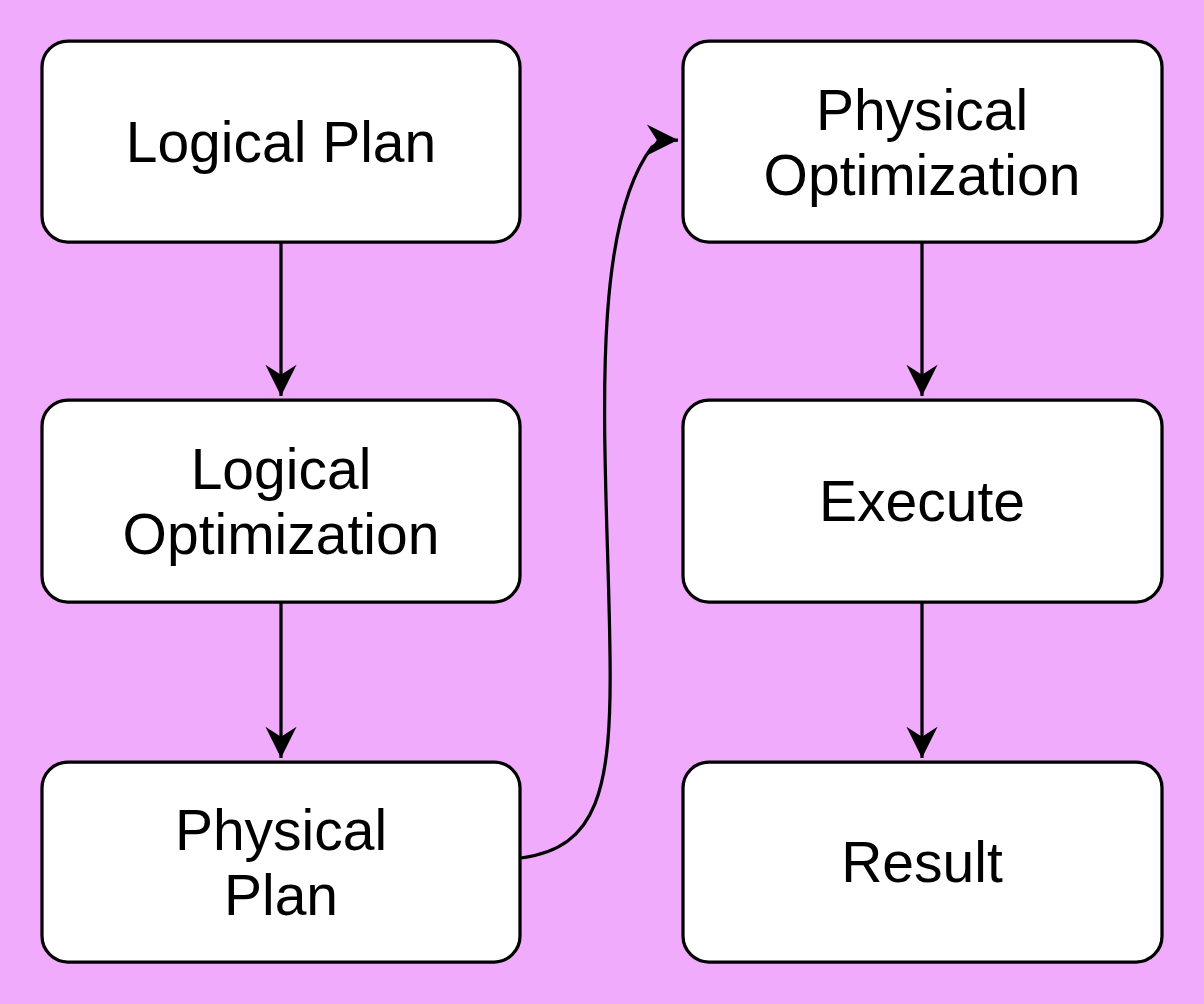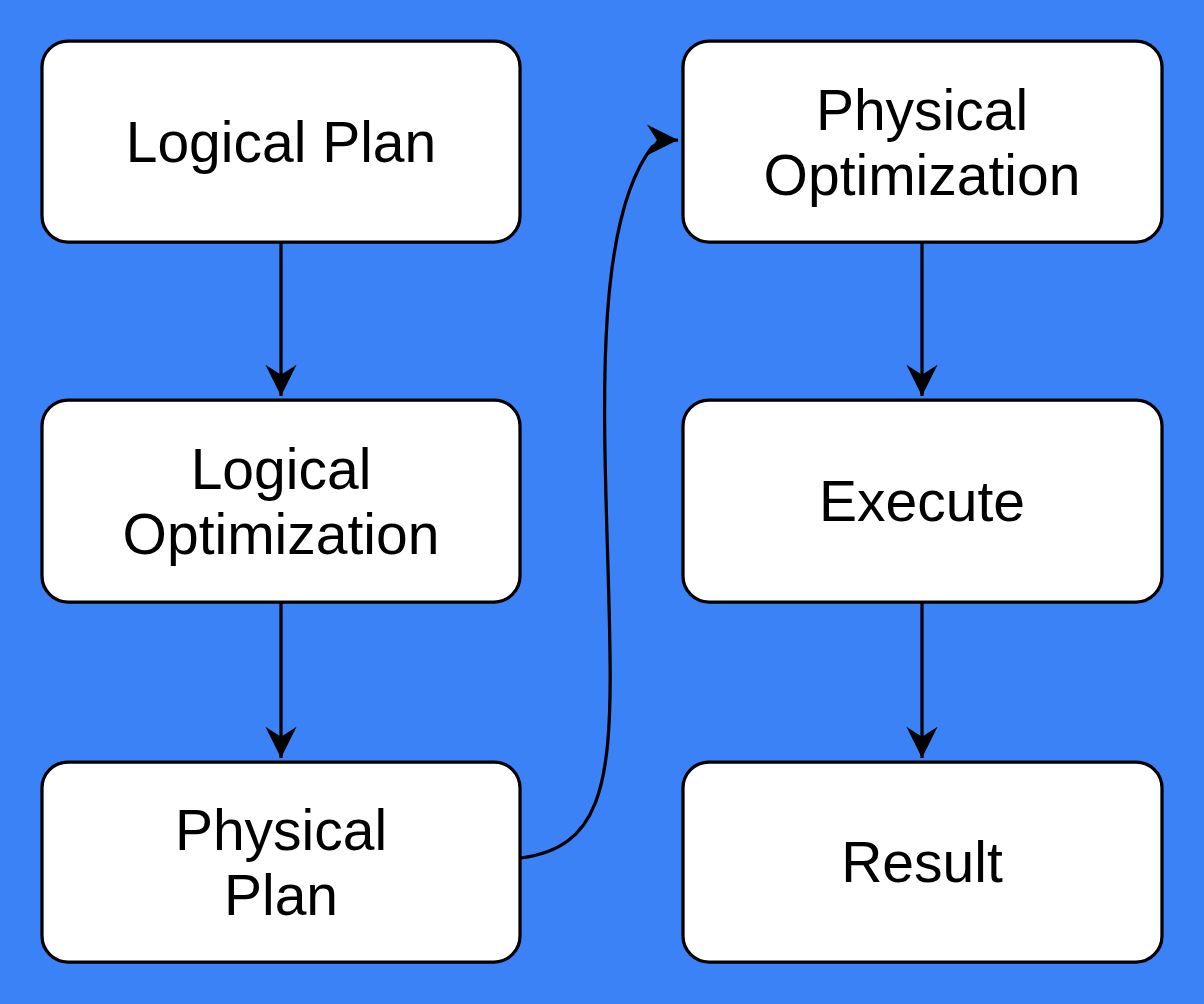--- a/index.html
+++ b/index.html
@@ -3,21 +3,21 @@
 <meta charset="utf-8">
 <style>
   html, body {
     margin: 0;
     padding: 0;
     background: #ffffff;
   }
   .canvas-wrap {
     width: 1204px;
     height: 1004px;
-    background: #3b82f6;
+    background: #f0abfc;
     overflow: hidden;
   }
   svg {
     display: block;
   }
   .node-box {
     fill: #ffffff;
     stroke: #000000;
     stroke-width: 3.25;
   }

